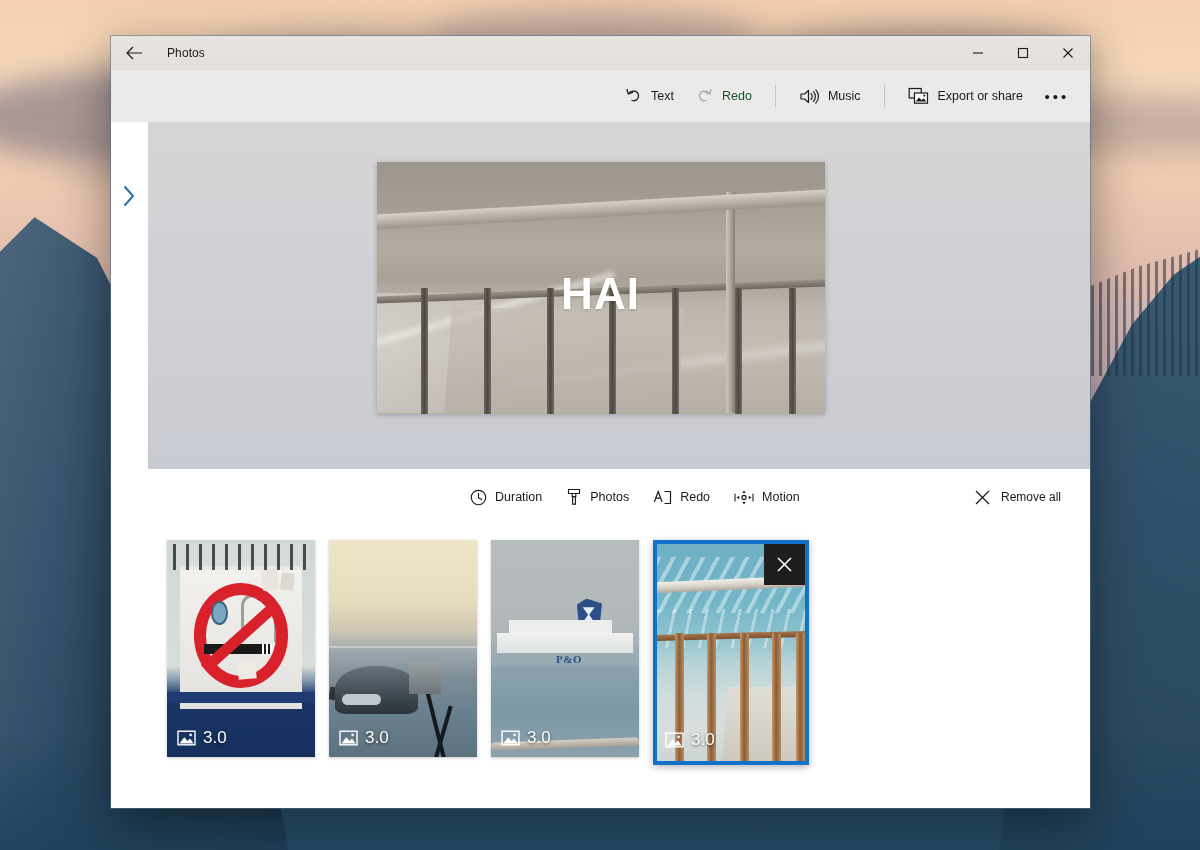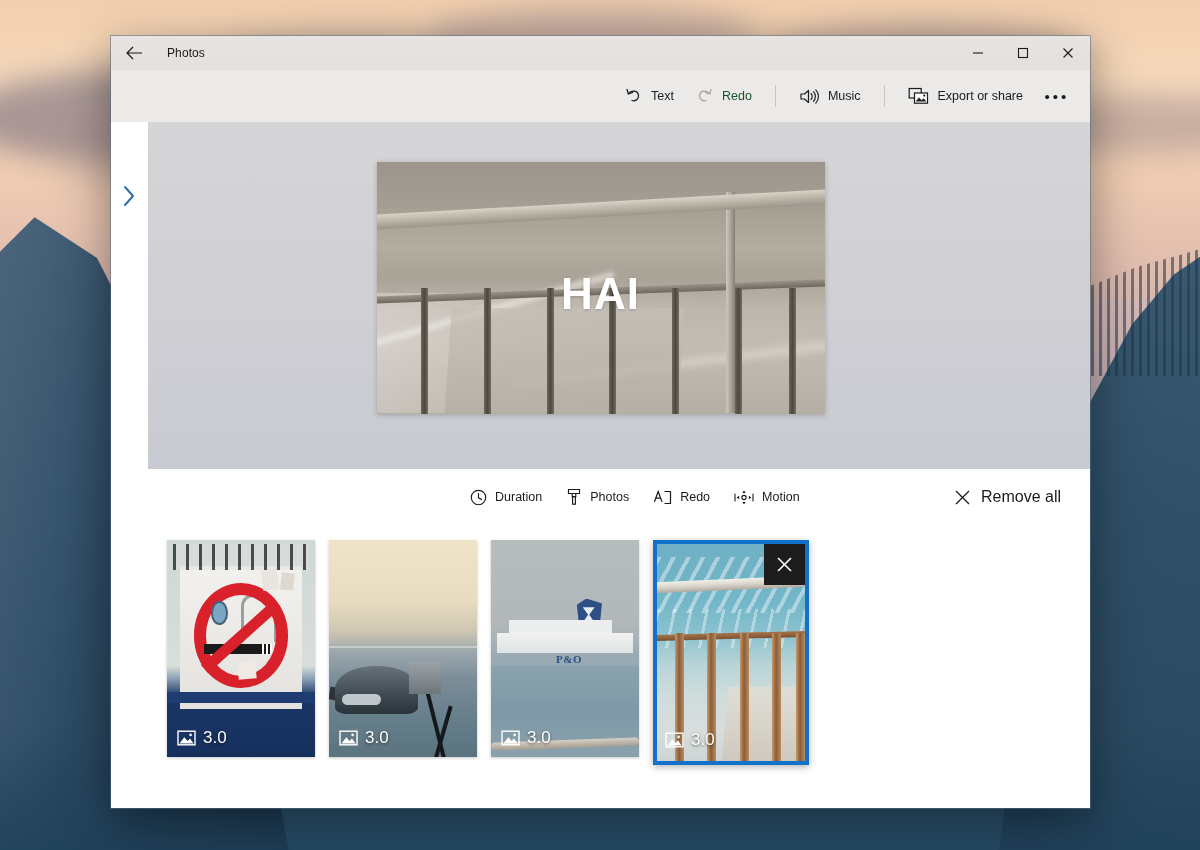--- a/index.html
+++ b/index.html
@@ -373,21 +373,21 @@
     color: #1b1b1b;
     white-space: nowrap;
   }
   #remove-all {
     margin-left: auto;
     display: flex;
     align-items: center;
     gap: 10px;
     padding: 7px 11px;
     cursor: pointer;
-    font-size: 16px;
+    font-size: 12px;
     color: #1b1b1b;
   }
 
   
   #strip {
     flex: 1;
     display: flex;
     align-items: flex-start;
     gap: 14px;
     padding: 15px 0 0 56px;

